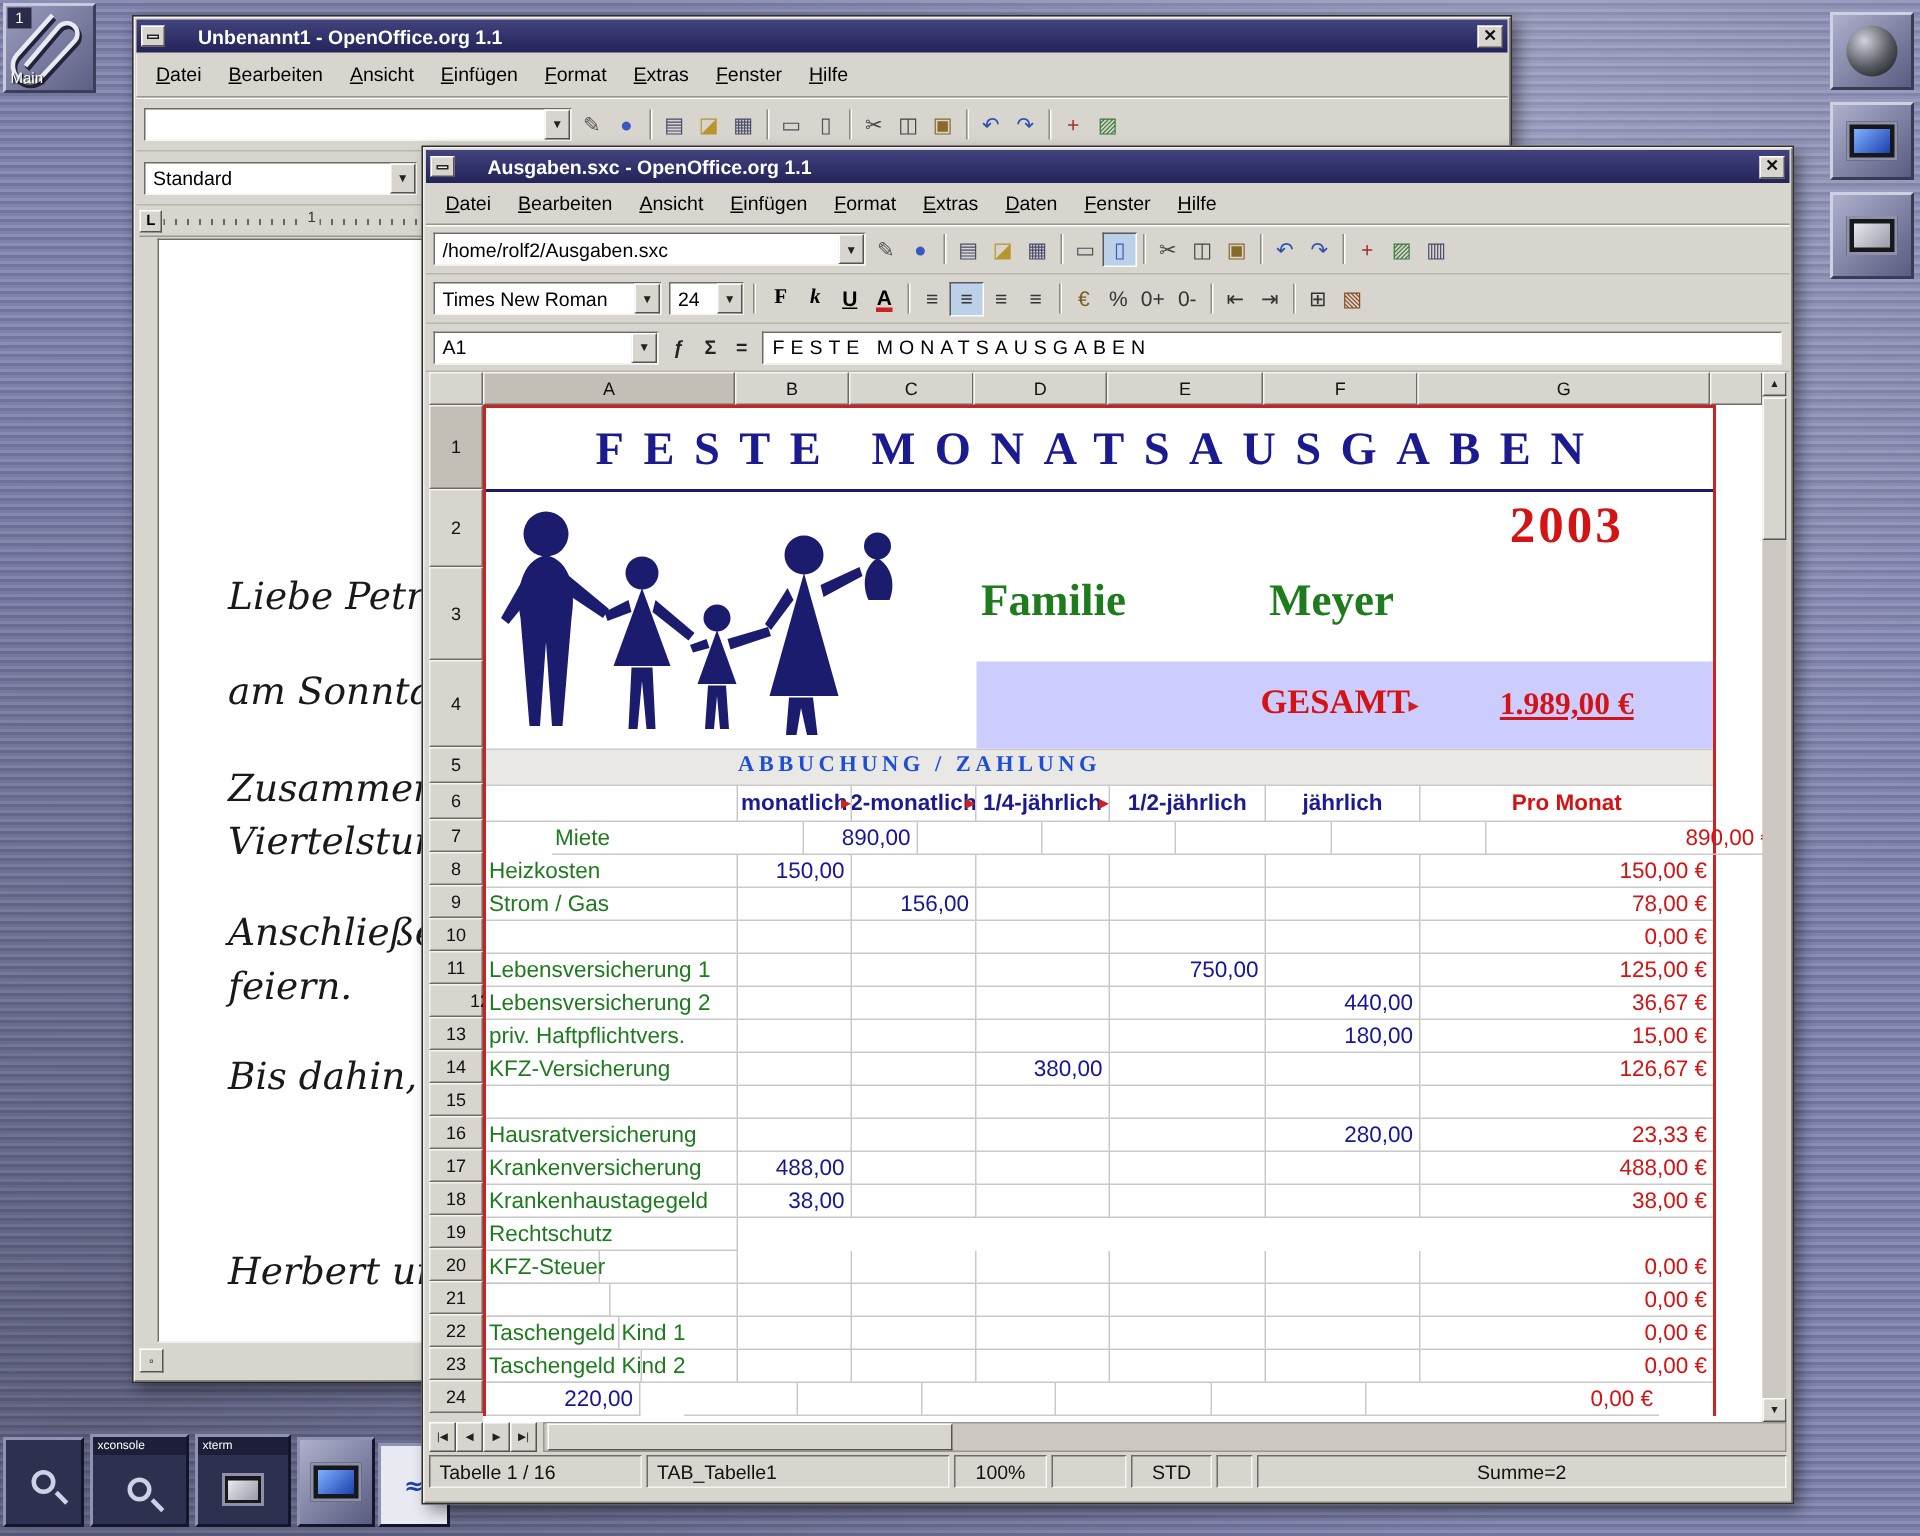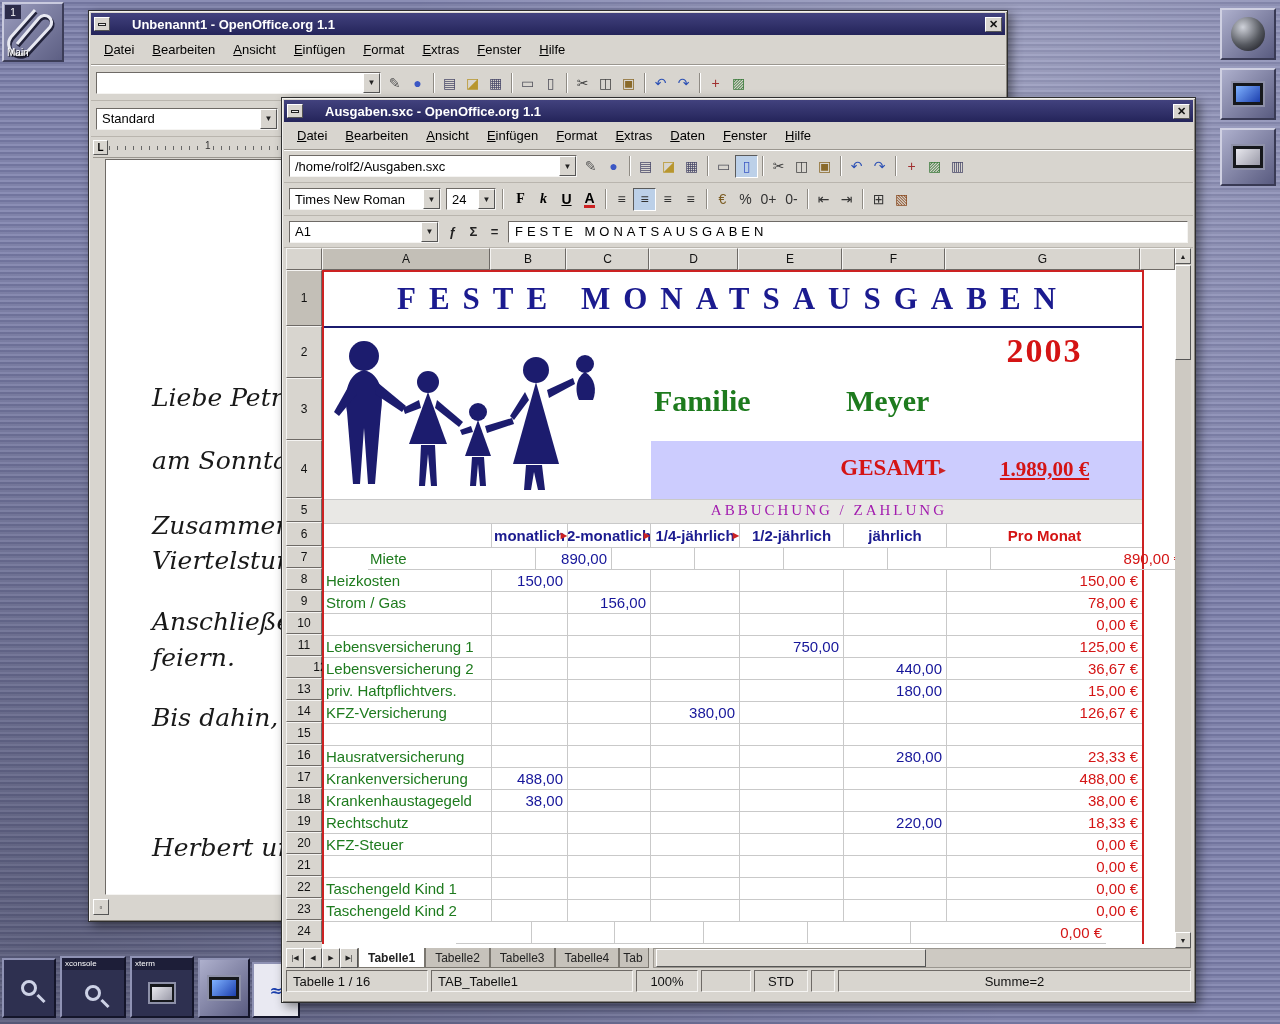--- a/index.html
+++ b/index.html
@@ -93,22 +93,22 @@
   font-family:"Liberation Serif",serif;font-weight:bold;font-size:34px;color:#d41414;letter-spacing:2px;}
 .fam{position:absolute;top:56px;font-family:"Liberation Serif",serif;font-weight:bold;font-size:30px;color:#1e7b1e;}
 .fam.f1{left:330px;}.fam.f2{left:522px;}
 .gesamtband{position:absolute;left:327px;right:0;bottom:0;height:58px;background:#ccccfe;}
 .gesamtlabel{position:absolute;right:202px;top:14px;font-family:"Liberation Serif",serif;font-weight:bold;
   font-size:23px;color:#d41414;}
 .gesamtmark{position:absolute;right:196px;top:24px;color:#cc2222;font-size:9px;}
 .gesamtvalue{position:absolute;right:0;width:195px;top:16px;text-align:center;font-family:"Liberation Serif",serif;
   font-weight:bold;font-size:21px;color:#d41414;text-decoration:underline;}
 .r5{height:24px;background:#e9e8e5;border-bottom:1px solid #c9c9c9;position:relative;}
-.sectiontitle{position:absolute;left:168px;width:455px;text-align:right;top:2px;
-  font-family:"Liberation Serif",serif;font-weight:normal;font-size:15px;letter-spacing:3px;color:#a21caf;white-space:nowrap;}
+.sectiontitle{position:absolute;left:168px;width:455px;text-align:left;top:2px;
+  font-family:"Liberation Serif",serif;font-weight:bold;font-size:15px;letter-spacing:3px;color:#1d4ed8;white-space:nowrap;}
 .r6{height:24px;display:flex;background:#fff;}
 .vscroll{position:absolute;right:0;top:0;bottom:0;width:16px;background:#cdc9c2;}
 .sbtn{width:16px;height:16px;background:#d8d5cf;border:1px solid;border-color:#fff #555 #555 #fff;
   font-size:7px;color:#222;display:flex;align-items:center;justify-content:center;}
 .sbtn.bottom{position:absolute;bottom:0;}
 .thumb{position:absolute;top:17px;left:0;width:16px;height:95px;background:#d8d5cf;border:1px solid;border-color:#fff #555 #555 #fff;}
 .tabbar{height:20px;margin:0 2px;display:flex;align-items:stretch;background:#d8d5cf;}
 .tnav{width:18px;background:#d8d5cf;border:1px solid;border-color:#fff #555 #555 #fff;font-size:7px;
   display:flex;align-items:center;justify-content:center;color:#222;flex:0 0 auto;}
 .tab{padding:0 9px;font-size:12px;display:flex;align-items:center;background:#c6c2bb;
@@ -651,21 +651,21 @@
           </div>
           <div class="gr" style="height: 22px;">
             <div class="cell ca" style="width: 168px;">Krankenhaustagegeld</div>
             <div class="cell cn" style="width: 76px;">38,00</div>
             <div class="cell cn" style="width: 83px;"></div>
             <div class="cell cn" style="width: 89px;"></div>
             <div class="cell cn" style="width: 104px;"></div>
             <div class="cell cn" style="width: 103px;"></div>
             <div class="cell cg last" style="width: 195px;">38,00 €</div>
           </div>
-          <div class="gr" style="height: 22px;">
+          <div class="gr" style="height: 22px; flex-direction: column;">
             <div class="cell ca" style="width: 168px;">Rechtschutz</div>
             <div class="cell cn" style="width: 76px;"></div>
             <div class="cell cn" style="width: 83px;"></div>
             <div class="cell cn" style="width: 89px;"></div>
             <div class="cell cn" style="width: 104px;"></div>
             <div class="cell cn" style="width: 103px;">220,00</div>
             <div class="cell cg last" style="width: 195px;">18,33 €</div>
           </div>
           <div class="gr" style="height: 22px;">
             <div class="cell ca" style="width: 168px;">KFZ-Steuer</div>
@@ -721,27 +721,20 @@
       <div class="sbtn bottom">▼</div>
     </div>
   </div>
 
   <div class="tabbar">
     <div id="tab-nav" style="display:flex;">
         <div class="tnav">|◀</div>
         <div class="tnav">◀</div>
         <div class="tnav">▶</div>
         <div class="tnav">▶|</div>
-      </div>
-    <div id="tabs" style="display:flex;">
-        <div class="tab active">Tabelle1</div>
-        <div class="tab">Tabelle2</div>
-        <div class="tab">Tabelle3</div>
-        <div class="tab">Tabelle4</div>
-        <div class="tab cut">Tab</div>
       </div>
     <div class="hscroll">
       <div class="hthumb"></div>
     </div>
   </div>
 
   <div class="statusbar">
     <span class="seg" style="width:142px;">Tabelle 1 / 16</span>
     <span class="seg" style="width:202px;">TAB_Tabelle1</span>
     <span class="seg c" style="width:62px;">100%</span>

